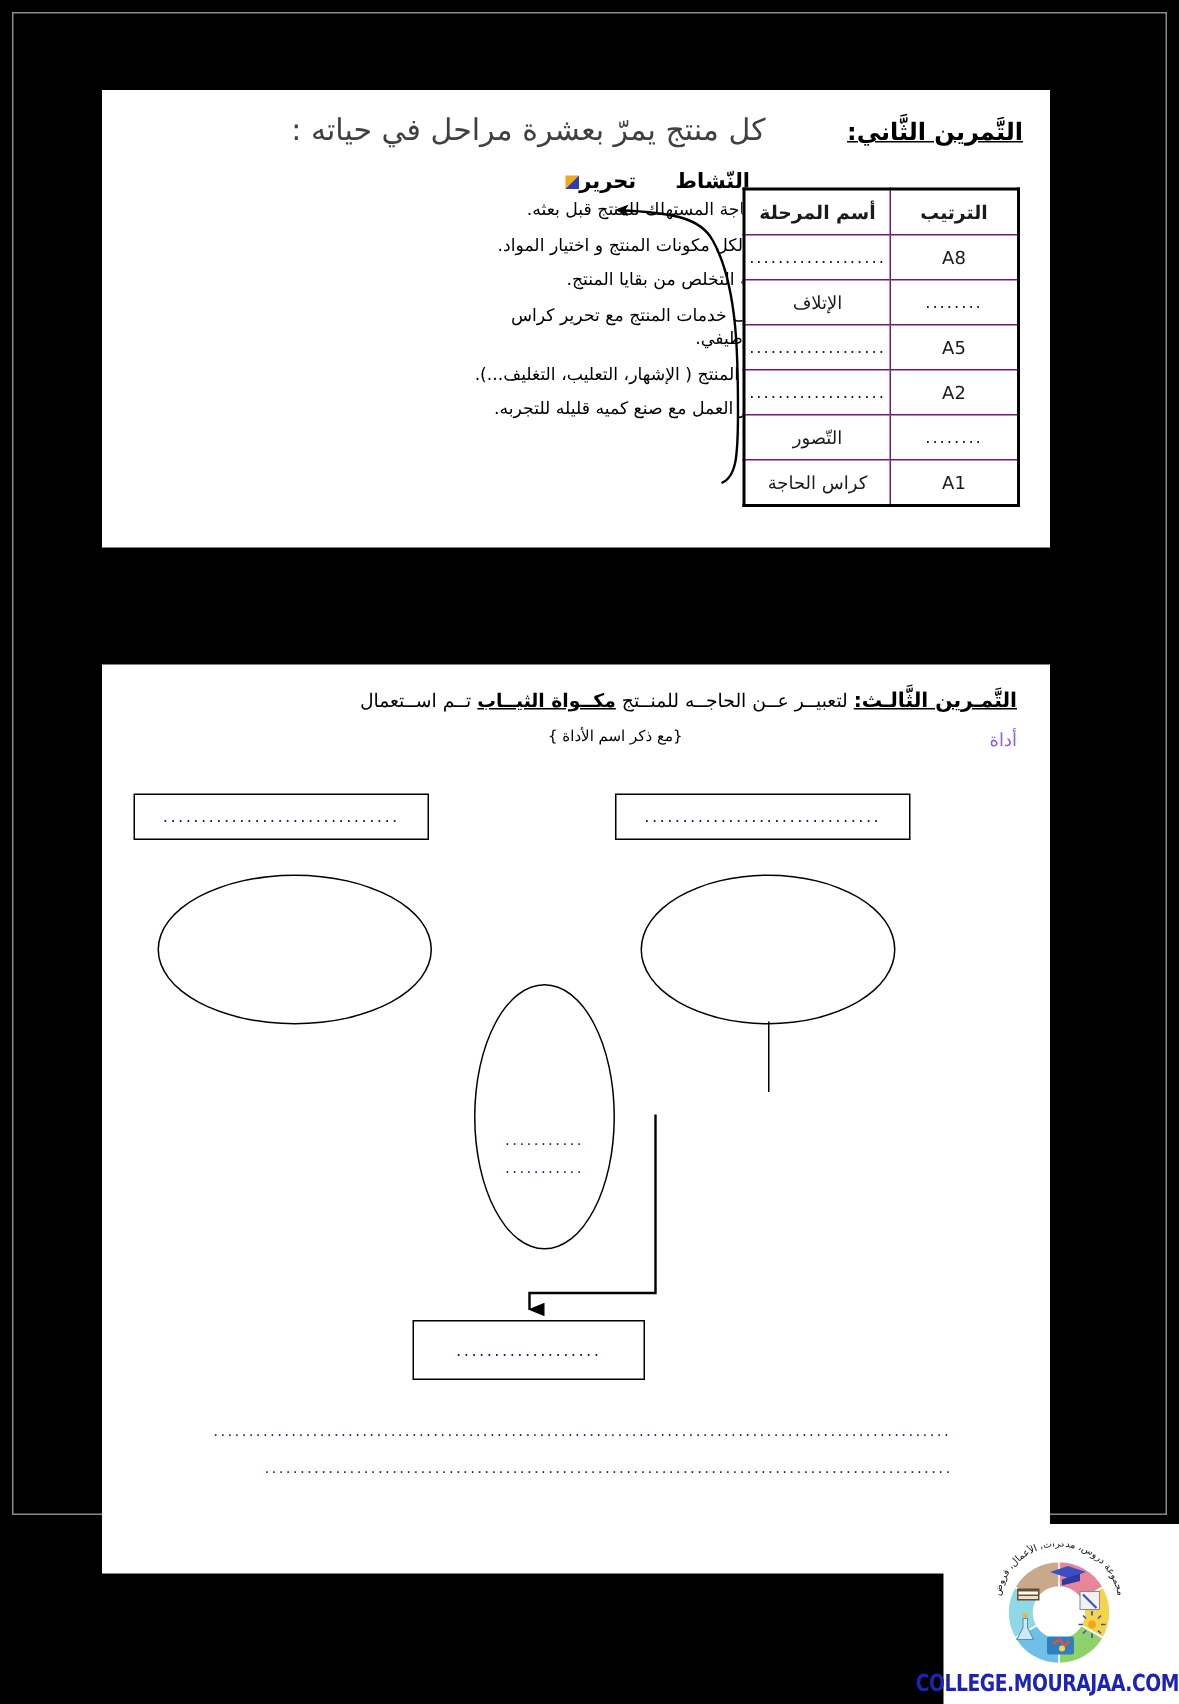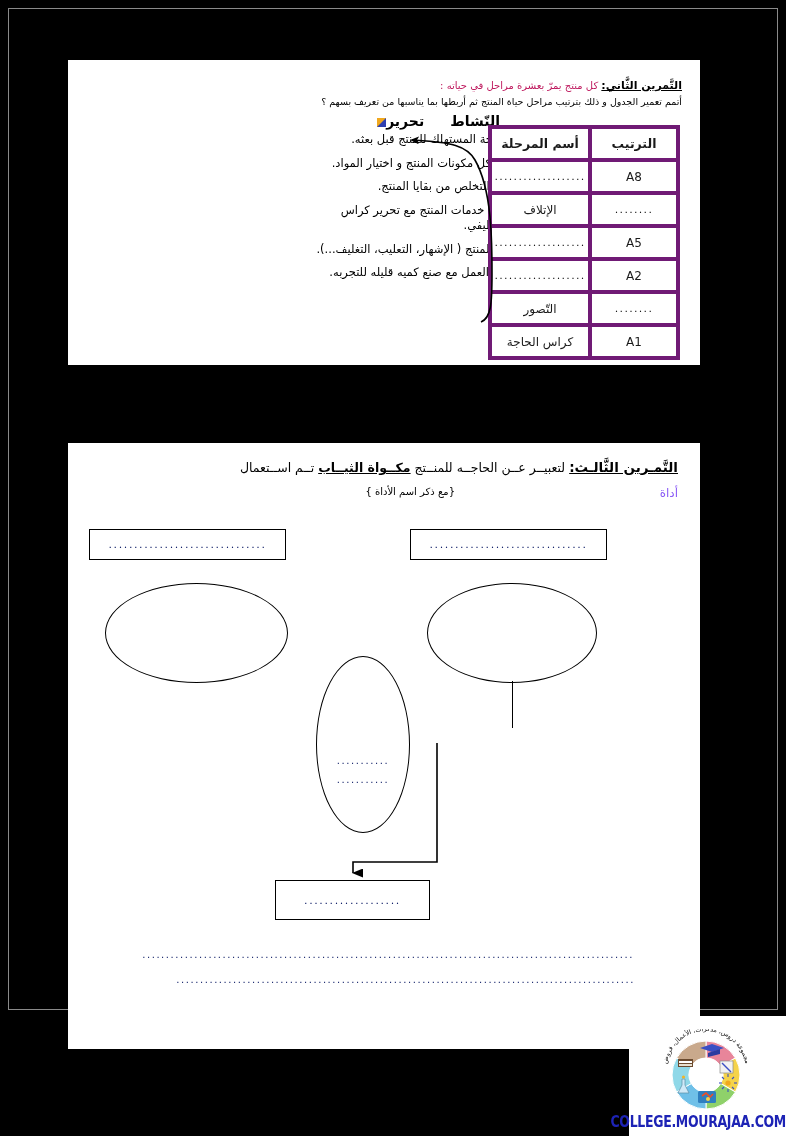--- a/index.html
+++ b/index.html
@@ -41,27 +41,28 @@
   .ex2-head {
     position: absolute;
     right: 18px;
     top: 14px;
     text-align: right;
     direction: rtl;
     white-space: nowrap;
   }
   .ex2-title {
     font-weight: bold;
-    font-size: 11px;
+    font-size: 16px;
     text-decoration: underline;
     color: #000;
+    margin-left: 48px;
   }
   .ex2-title-rest {
-    font-size: 10px;
-    color: #be185d;
+    font-size: 20px;
+    color: #404040;
   }
   .ex2-sub {
     position: absolute;
     right: 18px;
     top: 36px;
     font-size: 9.5px;
     color: #000;
     direction: rtl;
     text-align: right;
     white-space: nowrap;
@@ -121,21 +122,21 @@
   
   .stage-table {
     position: absolute;
     right: 20px;
     top: 65px;
     border-collapse: collapse;
     direction: rtl;
     background: #fff;
   }
   .stage-table td {
-    border: 4px solid #701a75;
+    border: 1px solid #701a75;
     font-size: 12px;
     color: #1a1a1a;
     text-align: center;
     vertical-align: middle;
     padding: 0;
     height: 29px;
   }
   .stage-table td.c-order { width: 84px; }
   .stage-table td.c-name  { width: 96px; }
   .stage-table tr:first-child td { font-weight: bold; font-size: 12.5px; }
@@ -292,21 +293,20 @@
 <body>
 
 <div class="scan-frame"></div>
 
 <div class="panel" id="panel-one">
 
   <div class="ex2-head">
     <span class="ex2-title">التَّمرين الثَّاني:</span><span class="ex2-title-rest"> كل منتج يمرّ بعشرة مراحل في حياته :</span>
   </div>
 
-  <div class="ex2-sub">أتمم تعمير الجدول و ذلك بترتيب مراحل حياة المنتج ثم أربطها بما يناسبها من تعريف بسهم ؟</div>
 
   <div class="col-heads">
     <span>النّشاط</span><span class="gap"></span><span>تحرير</span><span class="bullet-icon"></span>
   </div>
 
   <ul class="bullet-list">
     <li>التّأكد من حاجة المستهلك للمنتج قبل بعثه.</li>
     <li>تصور دقيق لكل مكونات المنتج و اختيار المواد.</li>
     <li>دراسة كيفية التخلص من بقايا المنتج.</li>
     <li>تحديد وظائف خدمات المنتج مع تحرير كراس الشّروط الوظيفي.</li>

